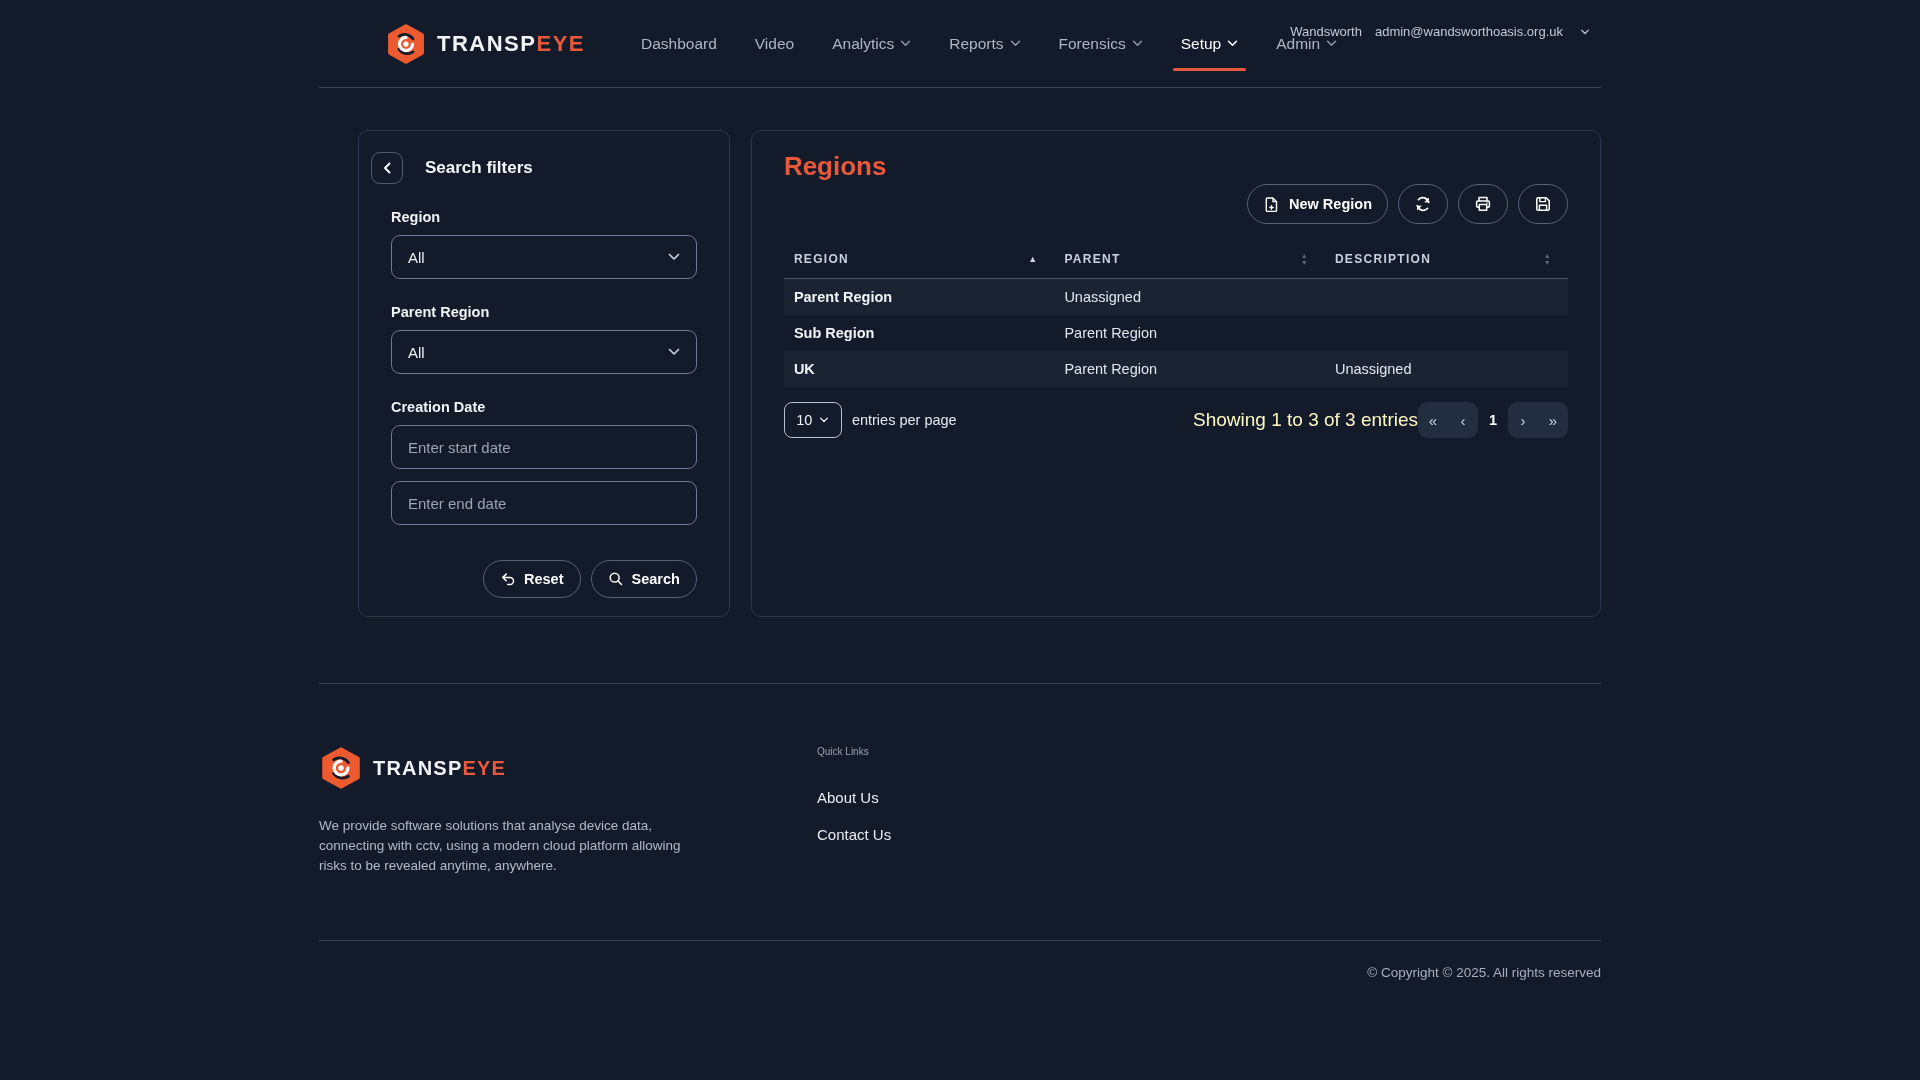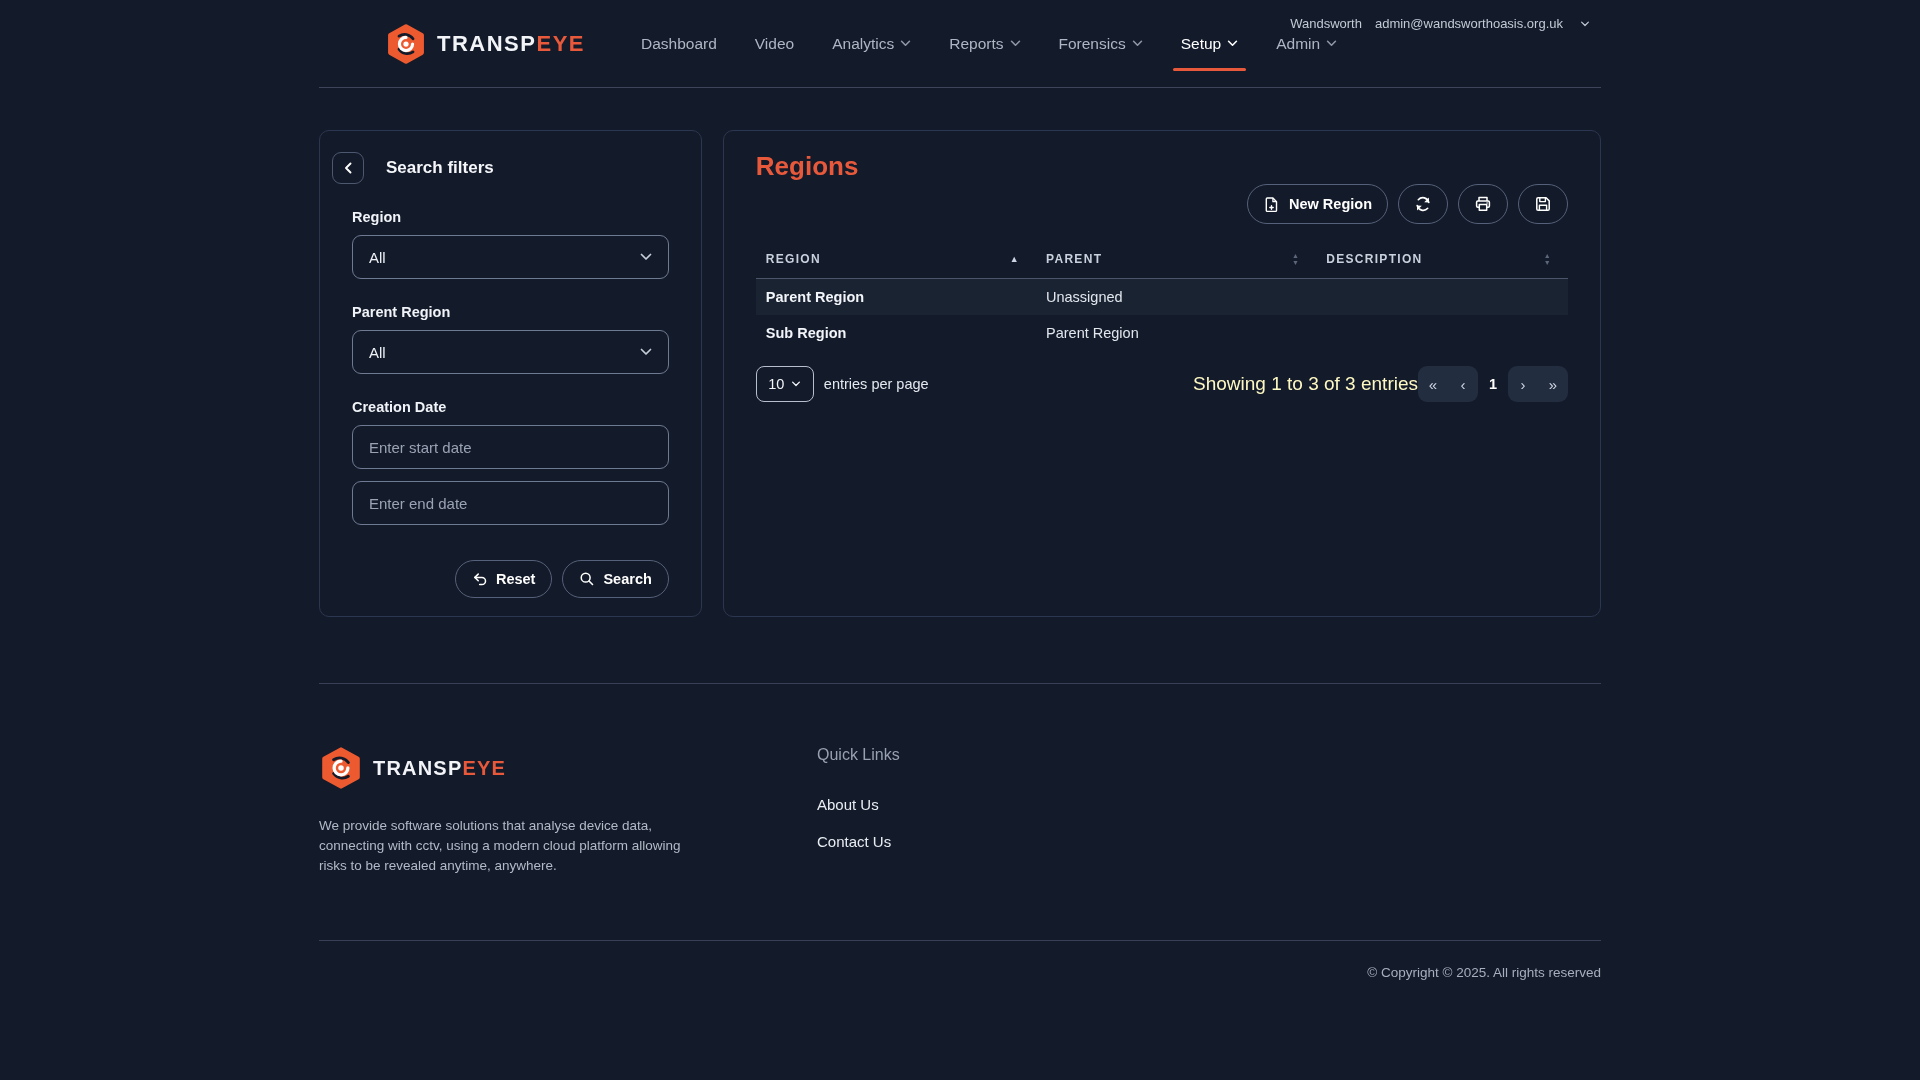--- a/index.html
+++ b/index.html
@@ -28,33 +28,33 @@
     color: #AEB6C4; font-size: 15.5px; cursor: pointer; white-space: nowrap;
   }
   .nav-item .caret { color: #8E98A8; }
   .nav-item.active { color: #FFFFFF; font-weight: 400; }
   .nav-item.active .caret { color: #FFFFFF; }
   .nav-item.active::after {
     content: ""; position: absolute; left: -8px; right: -8px; bottom: -18px;
     height: 3px; background: #E8593B; border-radius: 2px;
   }
   .user-box {
-    position: absolute; top: 16px; right: 330px;
+    position: absolute; top: 24px; right: 330px;
     display: flex; align-items: center; gap: 13px;
     font-size: 13px; color: #C2CAD6;
   }
   .user-box .caret { color: #C2CAD6; margin-left: 4px; }
 
   
   .content { width: 1282px; margin: 42px auto 0; display: flex; gap: 21px; }
   .card {
     border: 1px solid #2B3650; border-radius: 10px;
     height: 487px; background: transparent;
   }
-  .filters-card { width: 389px; padding: 0 32px; }
+  .filters-card { width: 389px; padding: 0 32px; margin-left: 39px; }
   .regions-card { width: 894px; padding: 0 32px; }
 
   
   .filters-head { display: flex; align-items: center; gap: 22px; margin: 21px 0 0 -20px; }
   .back-btn {
     width: 32px; height: 32px; border: 1px solid #4D5870; border-radius: 9px;
     background: transparent; color: #FFF; display: flex; align-items: center; justify-content: center;
     cursor: pointer;
   }
   .filters-title { font-size: 17px; font-weight: 700; color: #F4F6FA; }
@@ -122,21 +122,21 @@
 
   
   .footer-divider { width: 1282px; margin: 66px auto 0; border-top: 1px solid rgba(110,122,150,.4); }
   .footer { width: 1282px; margin: 0 auto; display: flex; padding-top: 62px; }
   .f-col1 { width: 366px; }
   .f-logo-row { display: flex; align-items: center; gap: 10px; }
   .f-logo-text { font-size: 20px; font-weight: 700; letter-spacing: 1.2px; color: #F2F4F8; }
   .f-desc { margin-top: 26px; font-size: 13.5px; line-height: 1.47; color: #B2BAC8; }
   .f-col2 { margin-left: 132px; width: 382px; }
   .f-col3 { flex: 1; }
-  .f-heading { font-size: 16px; color: #98A1B0; }
+  .f-heading { font-size: 10px; color: #98A1B0; }
   .f-links { margin-top: 32px; display: flex; flex-direction: column; gap: 20px; }
   .f-link { font-size: 15px; color: #E9EDF3; cursor: pointer; width: max-content; }
   .copyright-divider { width: 1282px; margin: 64px auto 0; border-top: 1px solid rgba(110,122,150,.4); }
   .copyright { width: 1282px; margin: 24px auto 0; text-align: right; font-size: 13.5px; color: #A7AFBE; }
 </style>
 </head>
 <body>
 
 <header class="topbar">
   <div class="topbar-inner">
@@ -357,20 +357,25 @@
         <tr class="striped">
           <td class="strong">Parent Region</td>
           <td>Unassigned</td>
           <td></td>
         </tr>
         <tr>
           <td class="strong">Sub Region</td>
           <td>Parent Region</td>
           <td></td>
         </tr>
+        <tr class="striped">
+          <td class="strong">UK</td>
+          <td>Parent Region</td>
+          <td>Unassigned</td>
+        </tr>
       </tbody>
     </table>
 
     <div class="table-footer">
       <div class="page-size">
         <span>10</span>
         <span class="caret">
             <svg width="10" height="6" viewBox="0 0 12 8">
               <path d="M1.5 1.5 L6 6 L10.5 1.5" stroke="currentColor" stroke-width="1.8" fill="none" stroke-linecap="round" stroke-linejoin="round"></path>
             </svg>

